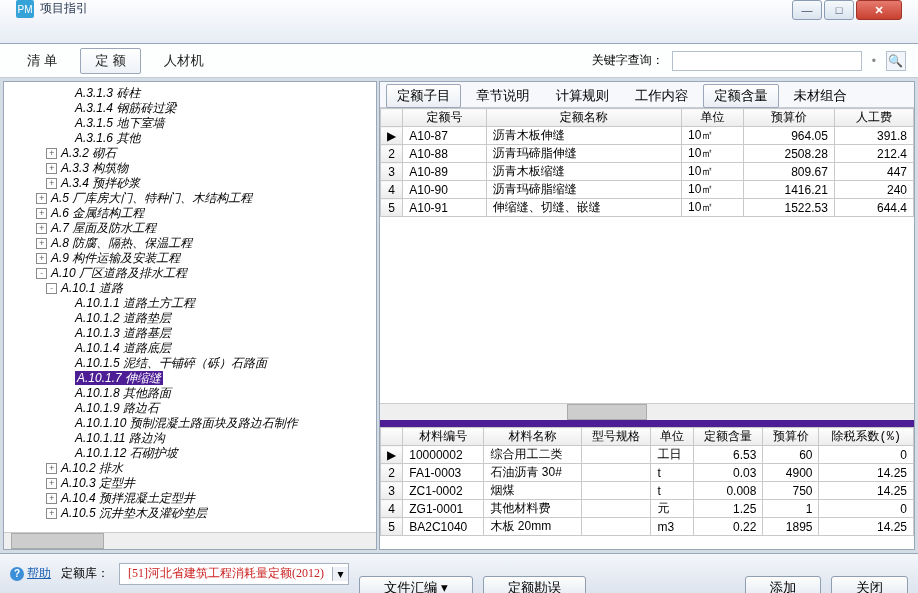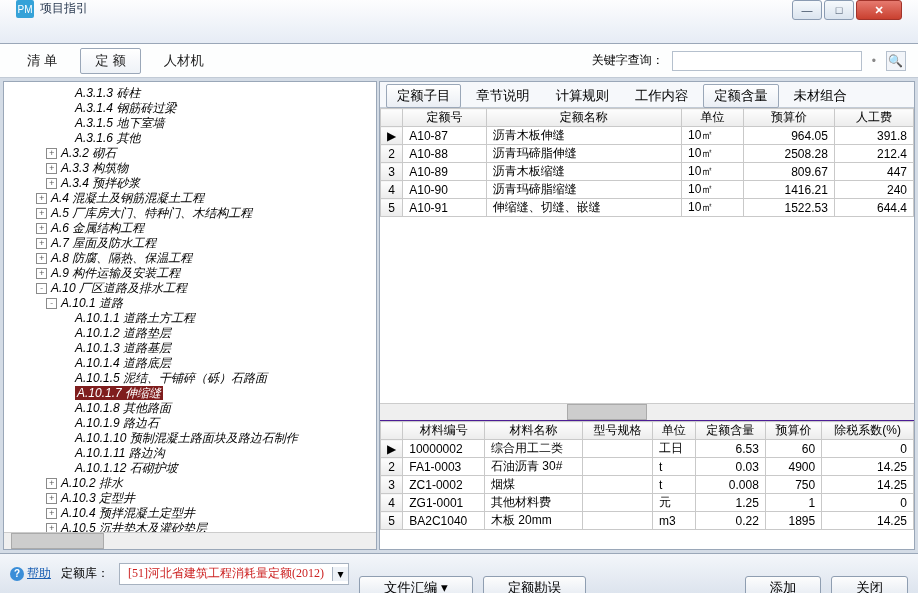--- a/index.html
+++ b/index.html
@@ -18,36 +18,36 @@
 .toolbar .search-ico { width: 20px; height: 20px; border: 1px solid #b5c0cd; background: #f2f5f9; display: inline-flex; align-items: center; justify-content: center; cursor: pointer; color: #555; }
 .workarea { flex: 1; display: flex; gap: 2px; padding: 3px; overflow: hidden; }
 .panel { background: #fff; border: 1px solid #9aa7b8; display: flex; flex-direction: column; overflow: hidden; }
 .left-panel { width: 374px; }
 .right-panel { flex: 1; }
 .tree { flex: 1; overflow: auto; padding: 4px 2px; }
 .tree-row { white-space: nowrap; height: 15px; line-height: 15px; cursor: default; font-style: italic; }
 .tree-row .pm { display: inline-block; width: 11px; height: 11px; border: 1px solid #8a8a8a; line-height: 9px; text-align: center; font-size: 9px; color: #555; margin-right: 4px; vertical-align: middle; background: #fff; }
 .tree-row .pm.blank { border: none; width: 15px; }
 .tree-row .lbl { vertical-align: middle; }
-.tree-row.sel .lbl { background: #7f1d1d; color: #fff; padding: 0 2px; }
+.tree-row.sel .lbl { background: #4c1d95; color: #fff; padding: 0 2px; }
 .hscroll { height: 17px; background: #efefef; border-top: 1px solid #ccc; position: relative; }
 .hscroll .thumb { position: absolute; height: 100%; background: #cdcdcd; border: 1px solid #aaa; }
 .right-tabs { height: 26px; display: flex; align-items: center; padding: 3px 6px 0 6px; gap: 4px; background: #f6f8fb; border-bottom: 1px solid #c2cbd6; }
 .right-tabs .rtab { padding: 2px 10px; border: 1px solid transparent; cursor: pointer; border-radius: 2px; background: transparent; }
 .right-tabs .rtab.active { border: 1px solid #9aa7b8; background: linear-gradient(#fff,#eaeef4); }
 .grid { width: 100%; border-collapse: collapse; }
 .grid th, .grid td { border: 1px solid #c9c9c9; padding: 0 6px; height: 18px; white-space: nowrap; }
-.grid th { background: linear-gradient(#fdfdfd,#ececec); font-weight: normal; text-align: center; }
+.grid th { background: linear-gradient(#fdfdfd,#ececec); font-weight: normal; text-align: center; font-family: Liberation Mono, monospace; }
 .grid .rh { background: linear-gradient(#fdfdfd,#ececec); text-align: center; width: 22px; }
 .num { text-align: right; }
 .grid1-wrap { height: 312px; overflow: hidden; display: flex; flex-direction: column; }
 .grid1-body { flex: 1; overflow: hidden; }
 .grid-hscroll { height: 17px; background: #efefef; border-top: 1px solid #ccc; position: relative; }
 .grid-hscroll .thumb2 { position: absolute; left: 35%; width: 15%; height: 100%; background: #cdcdcd; border: 1px solid #aaa; }
-.grid2-wrap { flex: 1; overflow: hidden; border-top: 1px solid #4c1d95; }
+.grid2-wrap { flex: 1; overflow: hidden; border-top: 7px solid #4c1d95; }
 .footer { height: 40px; background: linear-gradient(#f3f6fa,#dde4ee); border-top: 1px solid #9aa7b8; display: flex; align-items: center; padding: 0 10px; gap: 10px; }
 .footer .help { color: #1b5fb3; cursor: pointer; display: inline-flex; align-items: center; gap: 3px; }
 .footer .help .qm { width: 14px; height: 14px; border-radius: 7px; background: #3b8ed8; color: #fff; font-size: 10px; display: inline-flex; align-items: center; justify-content: center; font-weight: bold; }
 .footer .combo { display: inline-flex; align-items: center; border: 1px solid #a7b2c0; background: #fff; height: 22px; }
 .footer .combo .val { padding: 0 8px; color: #c22; font-family: Liberation Serif, serif; }
 .footer .combo .dd { width: 16px; text-align: center; border-left: 1px solid #a7b2c0; background: #eef2f7; cursor: pointer; }
 .footer .btn { padding: 2px 24px; border: 1px solid #8f9eb1; background: linear-gradient(#fdfdfd,#e3e9f1); border-radius: 3px; cursor: pointer; margin-top: 28px; }
 .footer .spacer { flex: 1; }
 </style>
 </head>
@@ -77,21 +77,20 @@
 <div class="workarea">
   <div class="panel left-panel">
     <div class="tree" id="tree">
         <div class="tree-row">&nbsp;&nbsp;&nbsp;&nbsp;&nbsp;&nbsp;&nbsp;&nbsp;&nbsp;&nbsp;&nbsp;&nbsp;&nbsp;&nbsp;&nbsp;<span class="pm blank"></span><span class="lbl">A.3.1.3 砖柱</span></div>
         <div class="tree-row">&nbsp;&nbsp;&nbsp;&nbsp;&nbsp;&nbsp;&nbsp;&nbsp;&nbsp;&nbsp;&nbsp;&nbsp;&nbsp;&nbsp;&nbsp;<span class="pm blank"></span><span class="lbl">A.3.1.4 钢筋砖过梁</span></div>
         <div class="tree-row">&nbsp;&nbsp;&nbsp;&nbsp;&nbsp;&nbsp;&nbsp;&nbsp;&nbsp;&nbsp;&nbsp;&nbsp;&nbsp;&nbsp;&nbsp;<span class="pm blank"></span><span class="lbl">A.3.1.5 地下室墙</span></div>
         <div class="tree-row">&nbsp;&nbsp;&nbsp;&nbsp;&nbsp;&nbsp;&nbsp;&nbsp;&nbsp;&nbsp;&nbsp;&nbsp;&nbsp;&nbsp;&nbsp;<span class="pm blank"></span><span class="lbl">A.3.1.6 其他</span></div>
         <div class="tree-row">&nbsp;&nbsp;&nbsp;&nbsp;&nbsp;&nbsp;&nbsp;&nbsp;&nbsp;&nbsp;&nbsp;&nbsp;<span class="pm">+</span><span class="lbl">A.3.2 砌石</span></div>
         <div class="tree-row">&nbsp;&nbsp;&nbsp;&nbsp;&nbsp;&nbsp;&nbsp;&nbsp;&nbsp;&nbsp;&nbsp;&nbsp;<span class="pm">+</span><span class="lbl">A.3.3 构筑物</span></div>
         <div class="tree-row">&nbsp;&nbsp;&nbsp;&nbsp;&nbsp;&nbsp;&nbsp;&nbsp;&nbsp;&nbsp;&nbsp;&nbsp;<span class="pm">+</span><span class="lbl">A.3.4 预拌砂浆</span></div>
-        <div class="tree-row">&nbsp;&nbsp;&nbsp;&nbsp;&nbsp;&nbsp;&nbsp;&nbsp;&nbsp;<span class="pm">+</span><span class="lbl">A.4 混凝土及钢筋混凝土工程</span></div>
         <div class="tree-row">&nbsp;&nbsp;&nbsp;&nbsp;&nbsp;&nbsp;&nbsp;&nbsp;&nbsp;<span class="pm">+</span><span class="lbl">A.5 厂库房大门、特种门、木结构工程</span></div>
         <div class="tree-row">&nbsp;&nbsp;&nbsp;&nbsp;&nbsp;&nbsp;&nbsp;&nbsp;&nbsp;<span class="pm">+</span><span class="lbl">A.6 金属结构工程</span></div>
         <div class="tree-row">&nbsp;&nbsp;&nbsp;&nbsp;&nbsp;&nbsp;&nbsp;&nbsp;&nbsp;<span class="pm">+</span><span class="lbl">A.7 屋面及防水工程</span></div>
         <div class="tree-row">&nbsp;&nbsp;&nbsp;&nbsp;&nbsp;&nbsp;&nbsp;&nbsp;&nbsp;<span class="pm">+</span><span class="lbl">A.8 防腐、隔热、保温工程</span></div>
         <div class="tree-row">&nbsp;&nbsp;&nbsp;&nbsp;&nbsp;&nbsp;&nbsp;&nbsp;&nbsp;<span class="pm">+</span><span class="lbl">A.9 构件运输及安装工程</span></div>
         <div class="tree-row">&nbsp;&nbsp;&nbsp;&nbsp;&nbsp;&nbsp;&nbsp;&nbsp;&nbsp;<span class="pm">-</span><span class="lbl">A.10 厂区道路及排水工程</span></div>
         <div class="tree-row">&nbsp;&nbsp;&nbsp;&nbsp;&nbsp;&nbsp;&nbsp;&nbsp;&nbsp;&nbsp;&nbsp;&nbsp;<span class="pm">-</span><span class="lbl">A.10.1 道路</span></div>
         <div class="tree-row">&nbsp;&nbsp;&nbsp;&nbsp;&nbsp;&nbsp;&nbsp;&nbsp;&nbsp;&nbsp;&nbsp;&nbsp;&nbsp;&nbsp;&nbsp;<span class="pm blank"></span><span class="lbl">A.10.1.1 道路土方工程</span></div>
         <div class="tree-row">&nbsp;&nbsp;&nbsp;&nbsp;&nbsp;&nbsp;&nbsp;&nbsp;&nbsp;&nbsp;&nbsp;&nbsp;&nbsp;&nbsp;&nbsp;<span class="pm blank"></span><span class="lbl">A.10.1.2 道路垫层</span></div>
         <div class="tree-row">&nbsp;&nbsp;&nbsp;&nbsp;&nbsp;&nbsp;&nbsp;&nbsp;&nbsp;&nbsp;&nbsp;&nbsp;&nbsp;&nbsp;&nbsp;<span class="pm blank"></span><span class="lbl">A.10.1.3 道路基层</span></div>

